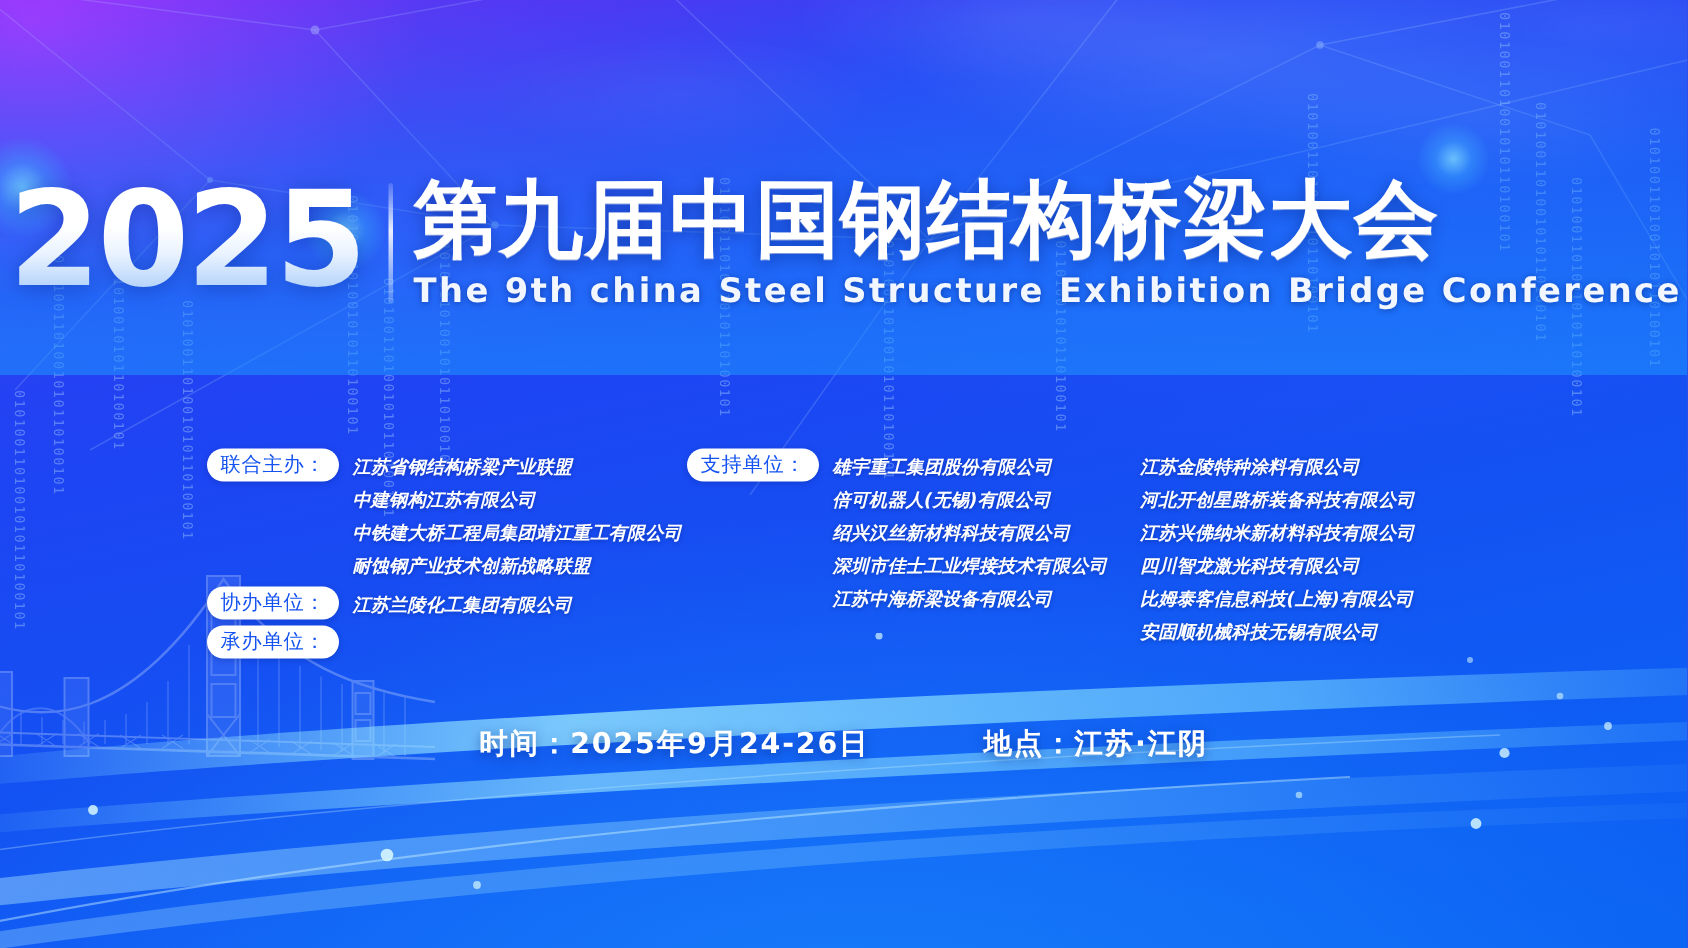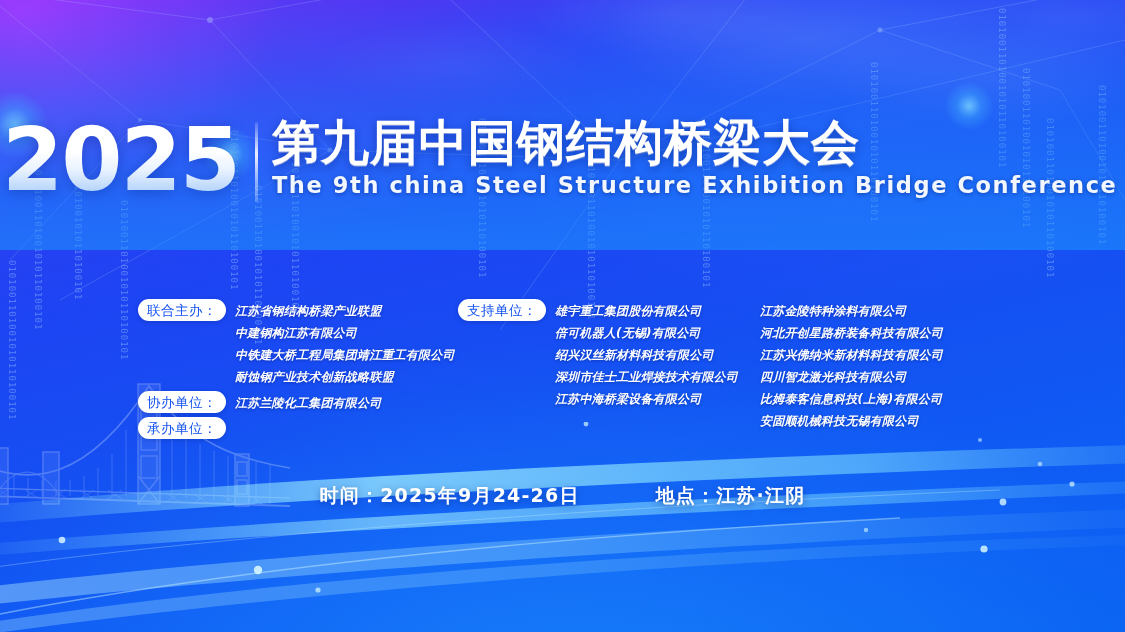--- a/index.html
+++ b/index.html
@@ -53,42 +53,42 @@
   }
 
   .bottom-sheen {
     position:absolute; left:0; right:0; bottom:0; height:250px;
     background:linear-gradient(180deg, rgba(20,120,250,0) 0%, rgba(25,135,250,.35) 45%, rgba(30,150,255,.55) 100%);
   }
 
   
   .head {
     position:absolute; left:0; right:0; top:118px;
-    display:flex; align-items:center;
+    display:flex; flex-direction:column; align-items:center;
   }
   .title-row { display:flex; align-items:flex-start; justify-content:center; }
 
   .year {
     font-size:88px; font-weight:700; line-height:.96;
     letter-spacing:-2px;
     font-family:"DejaVu Sans","Liberation Sans",sans-serif;
     background:linear-gradient(180deg,#ffffff 0%,#ffffff 40%,#e8f2ff 62%,#bcd8fb 84%,#9dc6f7 100%);
     -webkit-background-clip:text; background-clip:text;
     color:transparent;
     padding:0 2px;
     filter:drop-shadow(0 2px 7px rgba(0,30,120,.35));
   }
   .divider {
     width:3px; height:80px; margin:4px 14px 0 14px;
     background:linear-gradient(180deg, rgba(255,255,255,.15), rgba(255,255,255,.9) 40%, rgba(255,255,255,.2));
     border-radius:2px;
   }
   .title-stack { display:flex; flex-direction:column; }
   .cn-title {
-    font-size:48px; font-weight:700; line-height:1.03;
+    font-size:56px; font-weight:700; line-height:1.03;
     letter-spacing:1px;
     color:#ffffff;
     font-family:"DejaVu Sans","Liberation Sans",sans-serif;
     text-shadow:0 3px 10px rgba(0,25,110,.45), 0 1px 0 rgba(255,255,255,.6);
   }
   .en-title {
     margin-top:5px;
     font-size:22.5px; font-weight:700;
     letter-spacing:1.6px;
     color:#f2f7ff;

